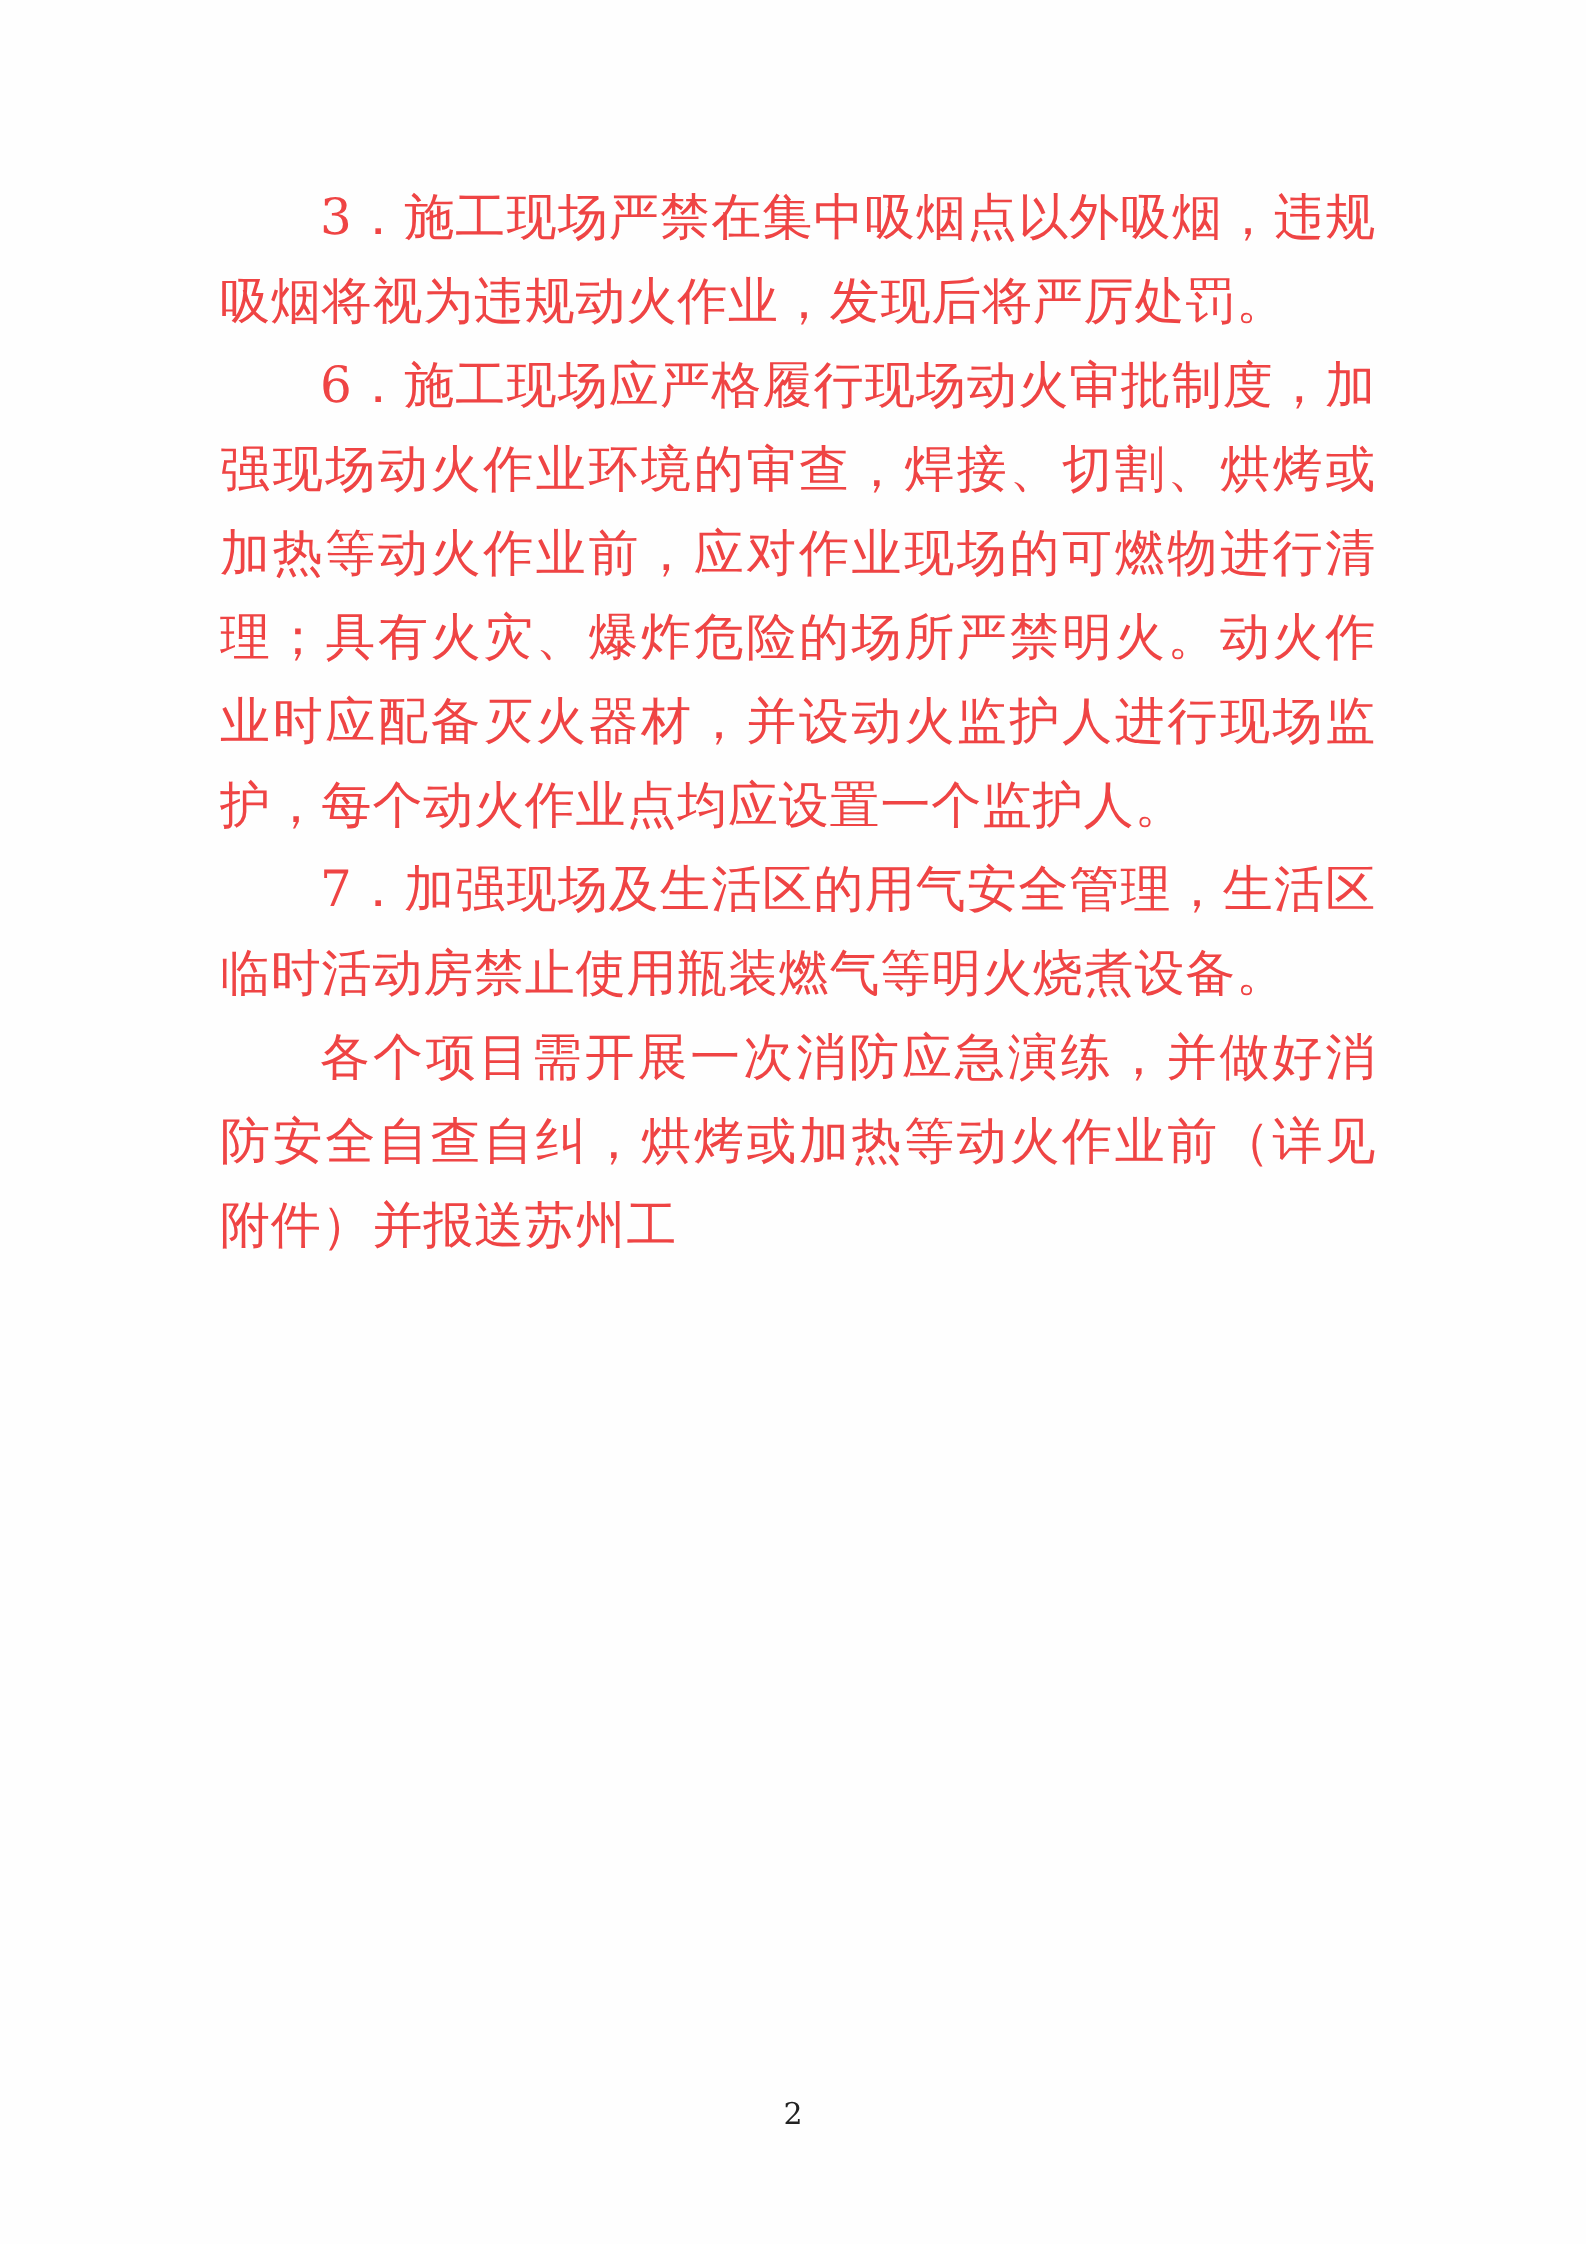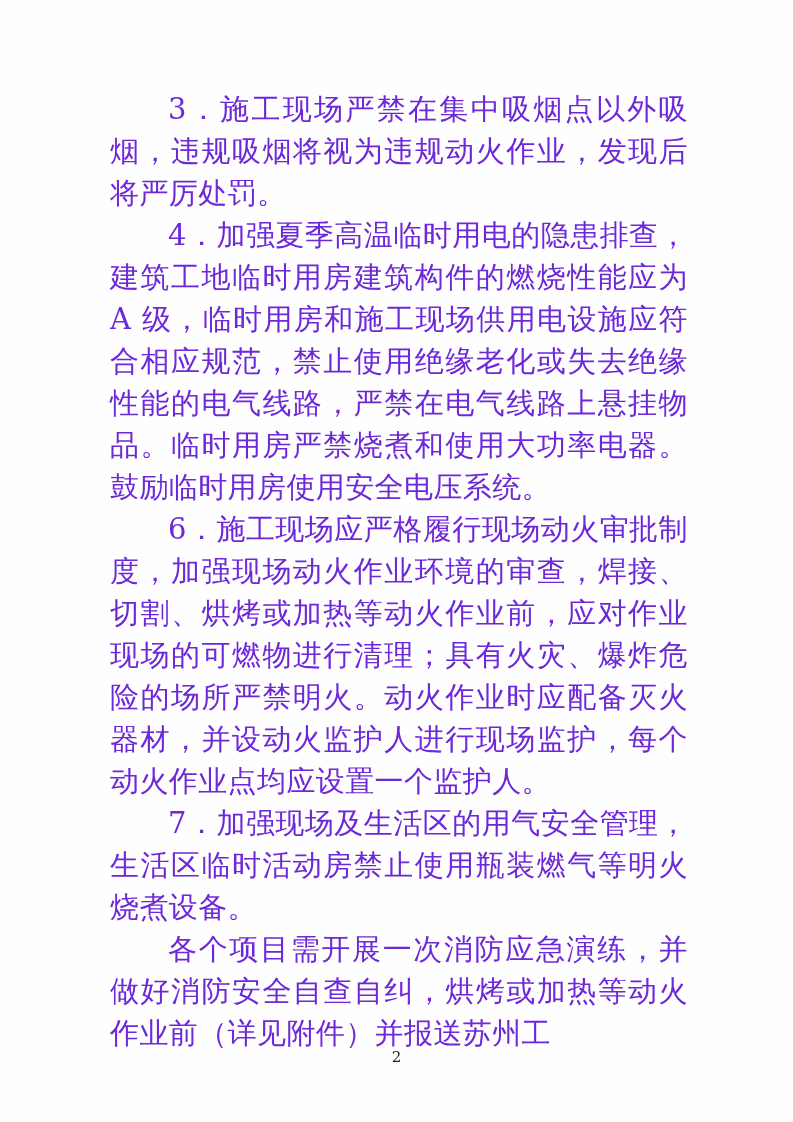--- a/index.html
+++ b/index.html
@@ -23,46 +23,45 @@
     padding: 0;
     background: #fefefe;
   }
   .body-area {
     position: absolute;
     left: 110px;
     top: 88px;
     width: 578px;
   }
   .para {
-    font-size: 29px;
+    font-size: 25px;
     line-height: 42px;
     text-align: justify;
     text-justify: inter-ideograph;
     text-indent: 2em;
     margin: 0 0 0 0;
     letter-spacing: 0.4px;
     font-family: "DejaVu Serif", "Liberation Serif", serif;
-    color: #6d28d9;
+    color: #ef4444;
   }
   .page-number {
     position: absolute;
     left: 0;
     right: 0;
     top: 1048px;
     text-align: center;
     font-size: 15px;
     font-family: "DejaVu Serif", "Liberation Serif", serif;
     color: #222222;
   }
 </style>
 </head>
 <body>
 
 <div class="page">
   <div class="body-area">
     <p class="para">3．施工现场严禁在集中吸烟点以外吸烟，违规吸烟将视为违规动火作业，发现后将严厉处罚。</p>
-    <p class="para">4．加强夏季高温临时用电的隐患排查，建筑工地临时用房建筑构件的燃烧性能应为 A 级，临时用房和施工现场供用电设施应符合相应规范，禁止使用绝缘老化或失去绝缘性能的电气线路，严禁在电气线路上悬挂物品。临时用房严禁烧煮和使用大功率电器。鼓励临时用房使用安全电压系统。</p>
     <p class="para">6．施工现场应严格履行现场动火审批制度，加强现场动火作业环境的审查，焊接、切割、烘烤或加热等动火作业前，应对作业现场的可燃物进行清理；具有火灾、爆炸危险的场所严禁明火。动火作业时应配备灭火器材，并设动火监护人进行现场监护，每个动火作业点均应设置一个监护人。</p>
     <p class="para">7．加强现场及生活区的用气安全管理，生活区临时活动房禁止使用瓶装燃气等明火烧煮设备。</p>
     <p class="para">各个项目需开展一次消防应急演练，并做好消防安全自查自纠，烘烤或加热等动火作业前（详见附件）并报送苏州工</p>
   </div>
   <div class="page-number">2</div>
 </div>
 
 </body></html>

